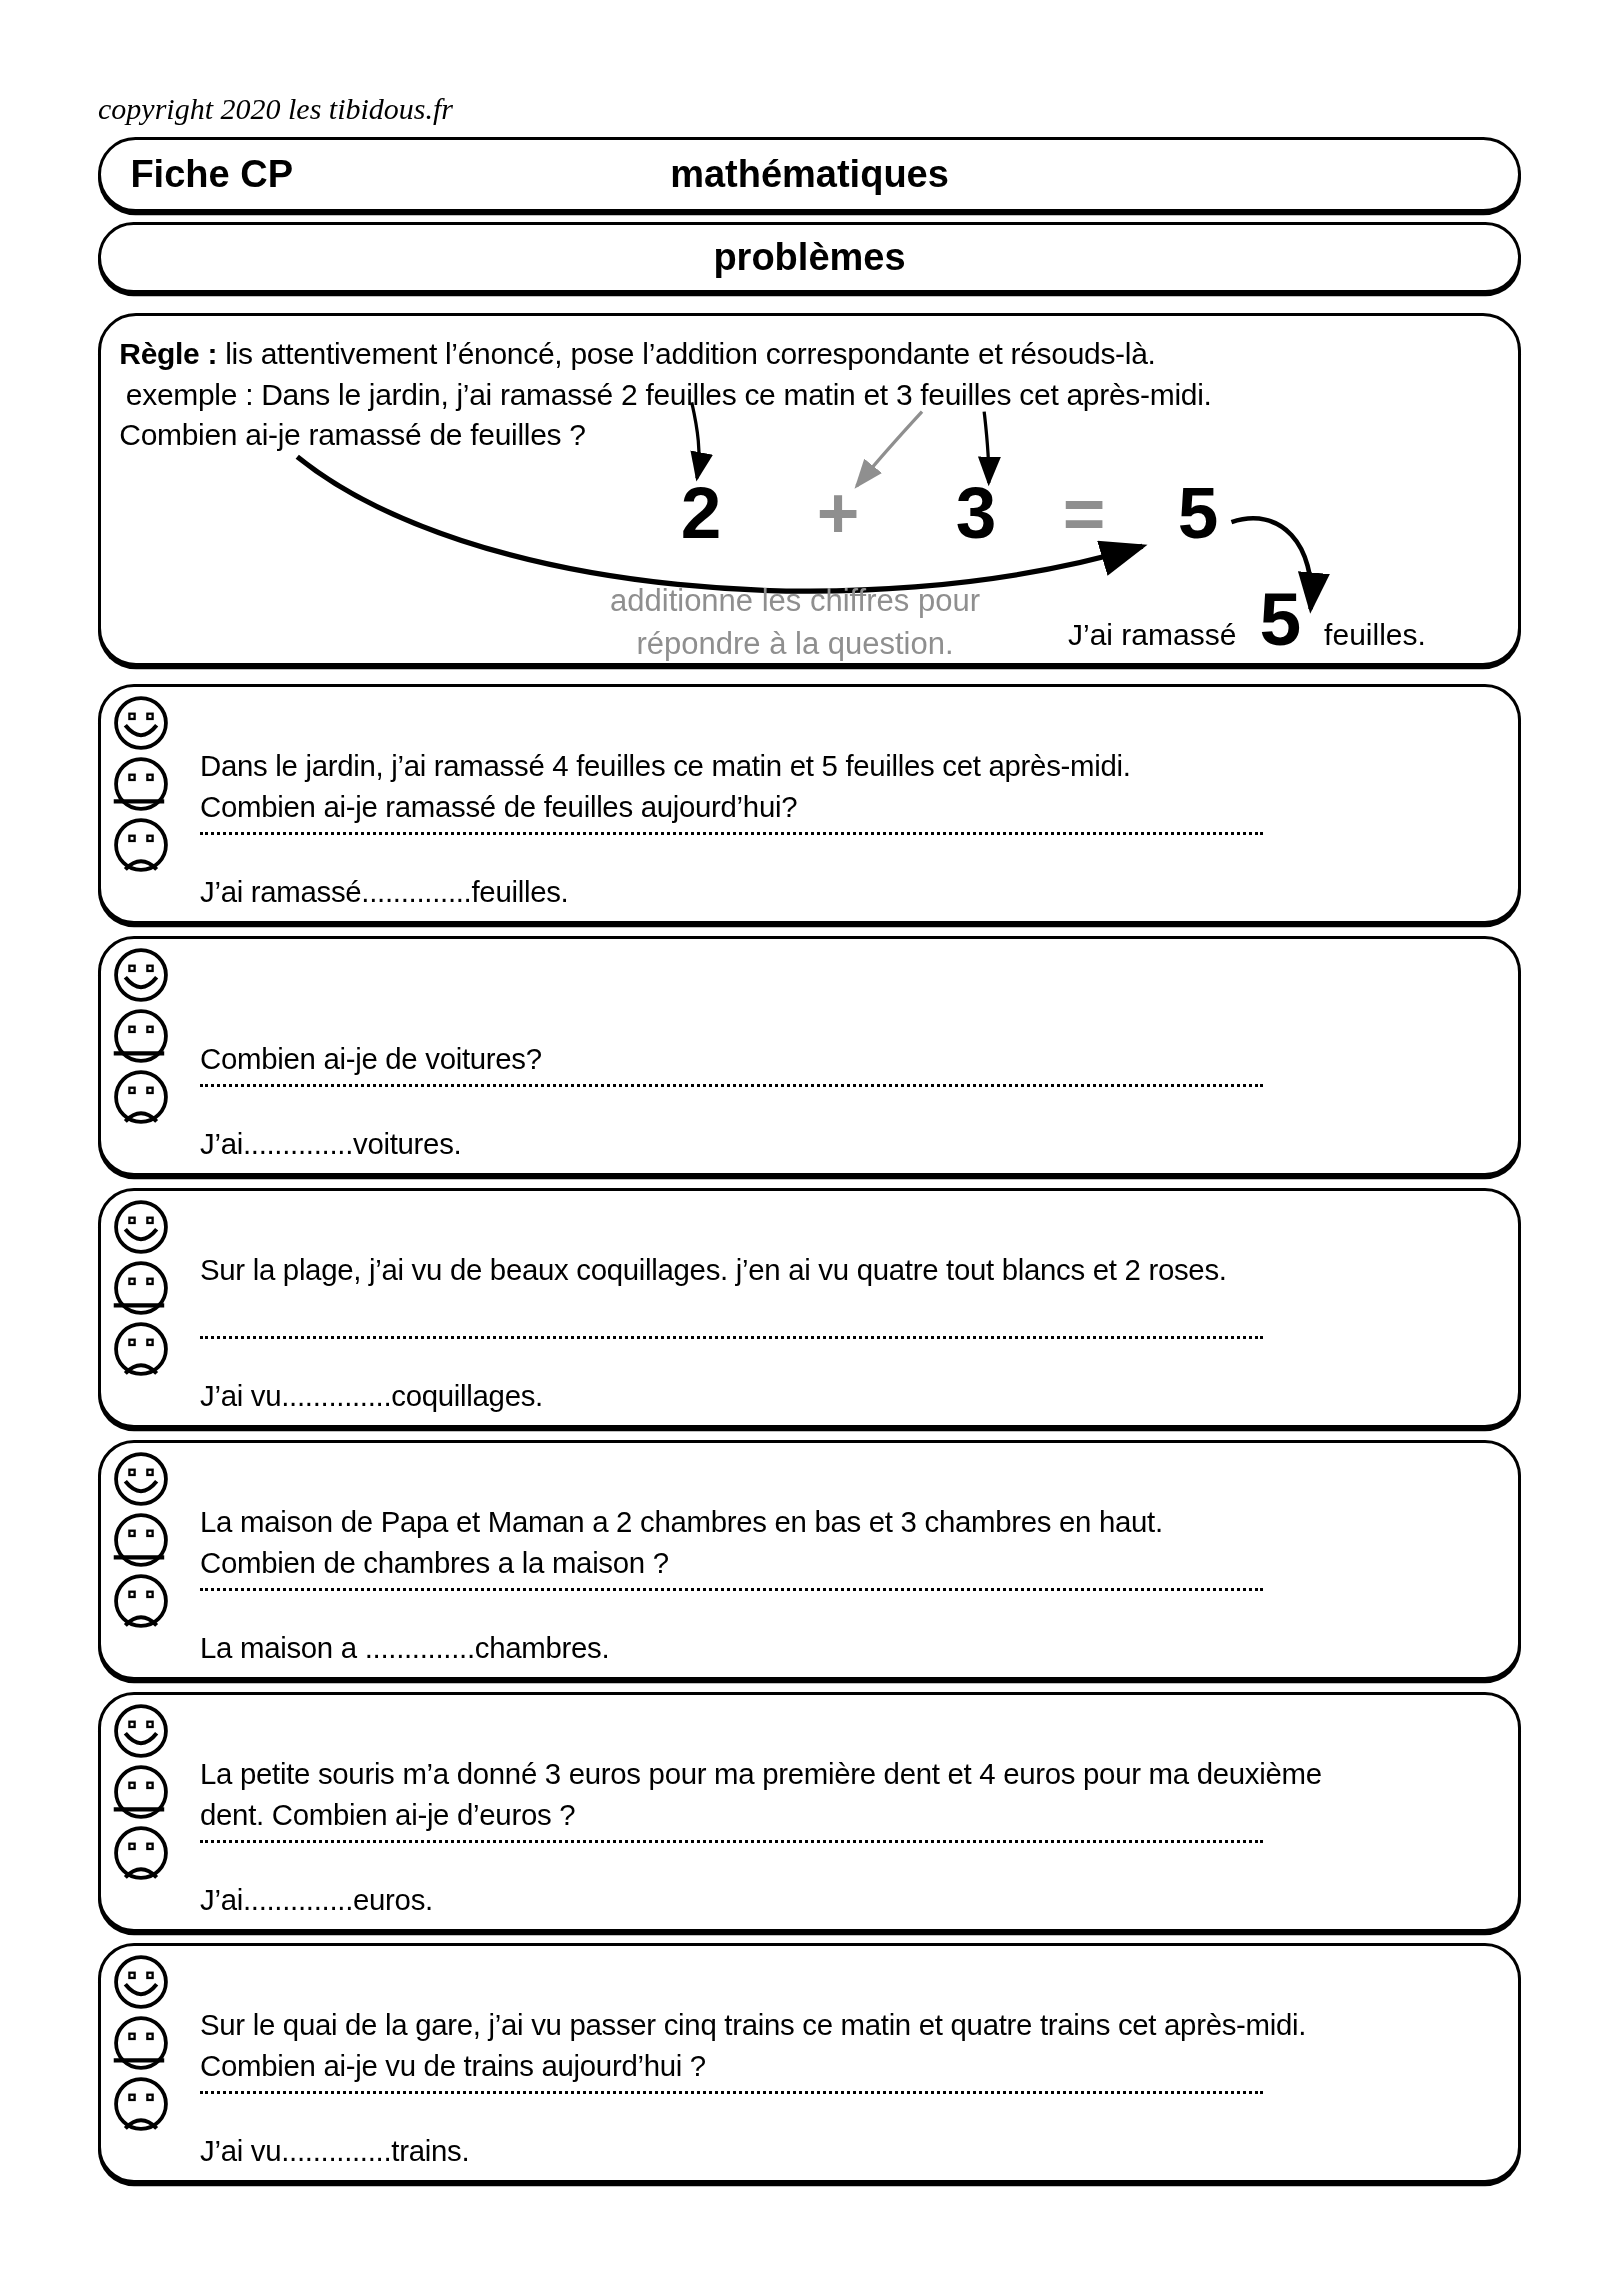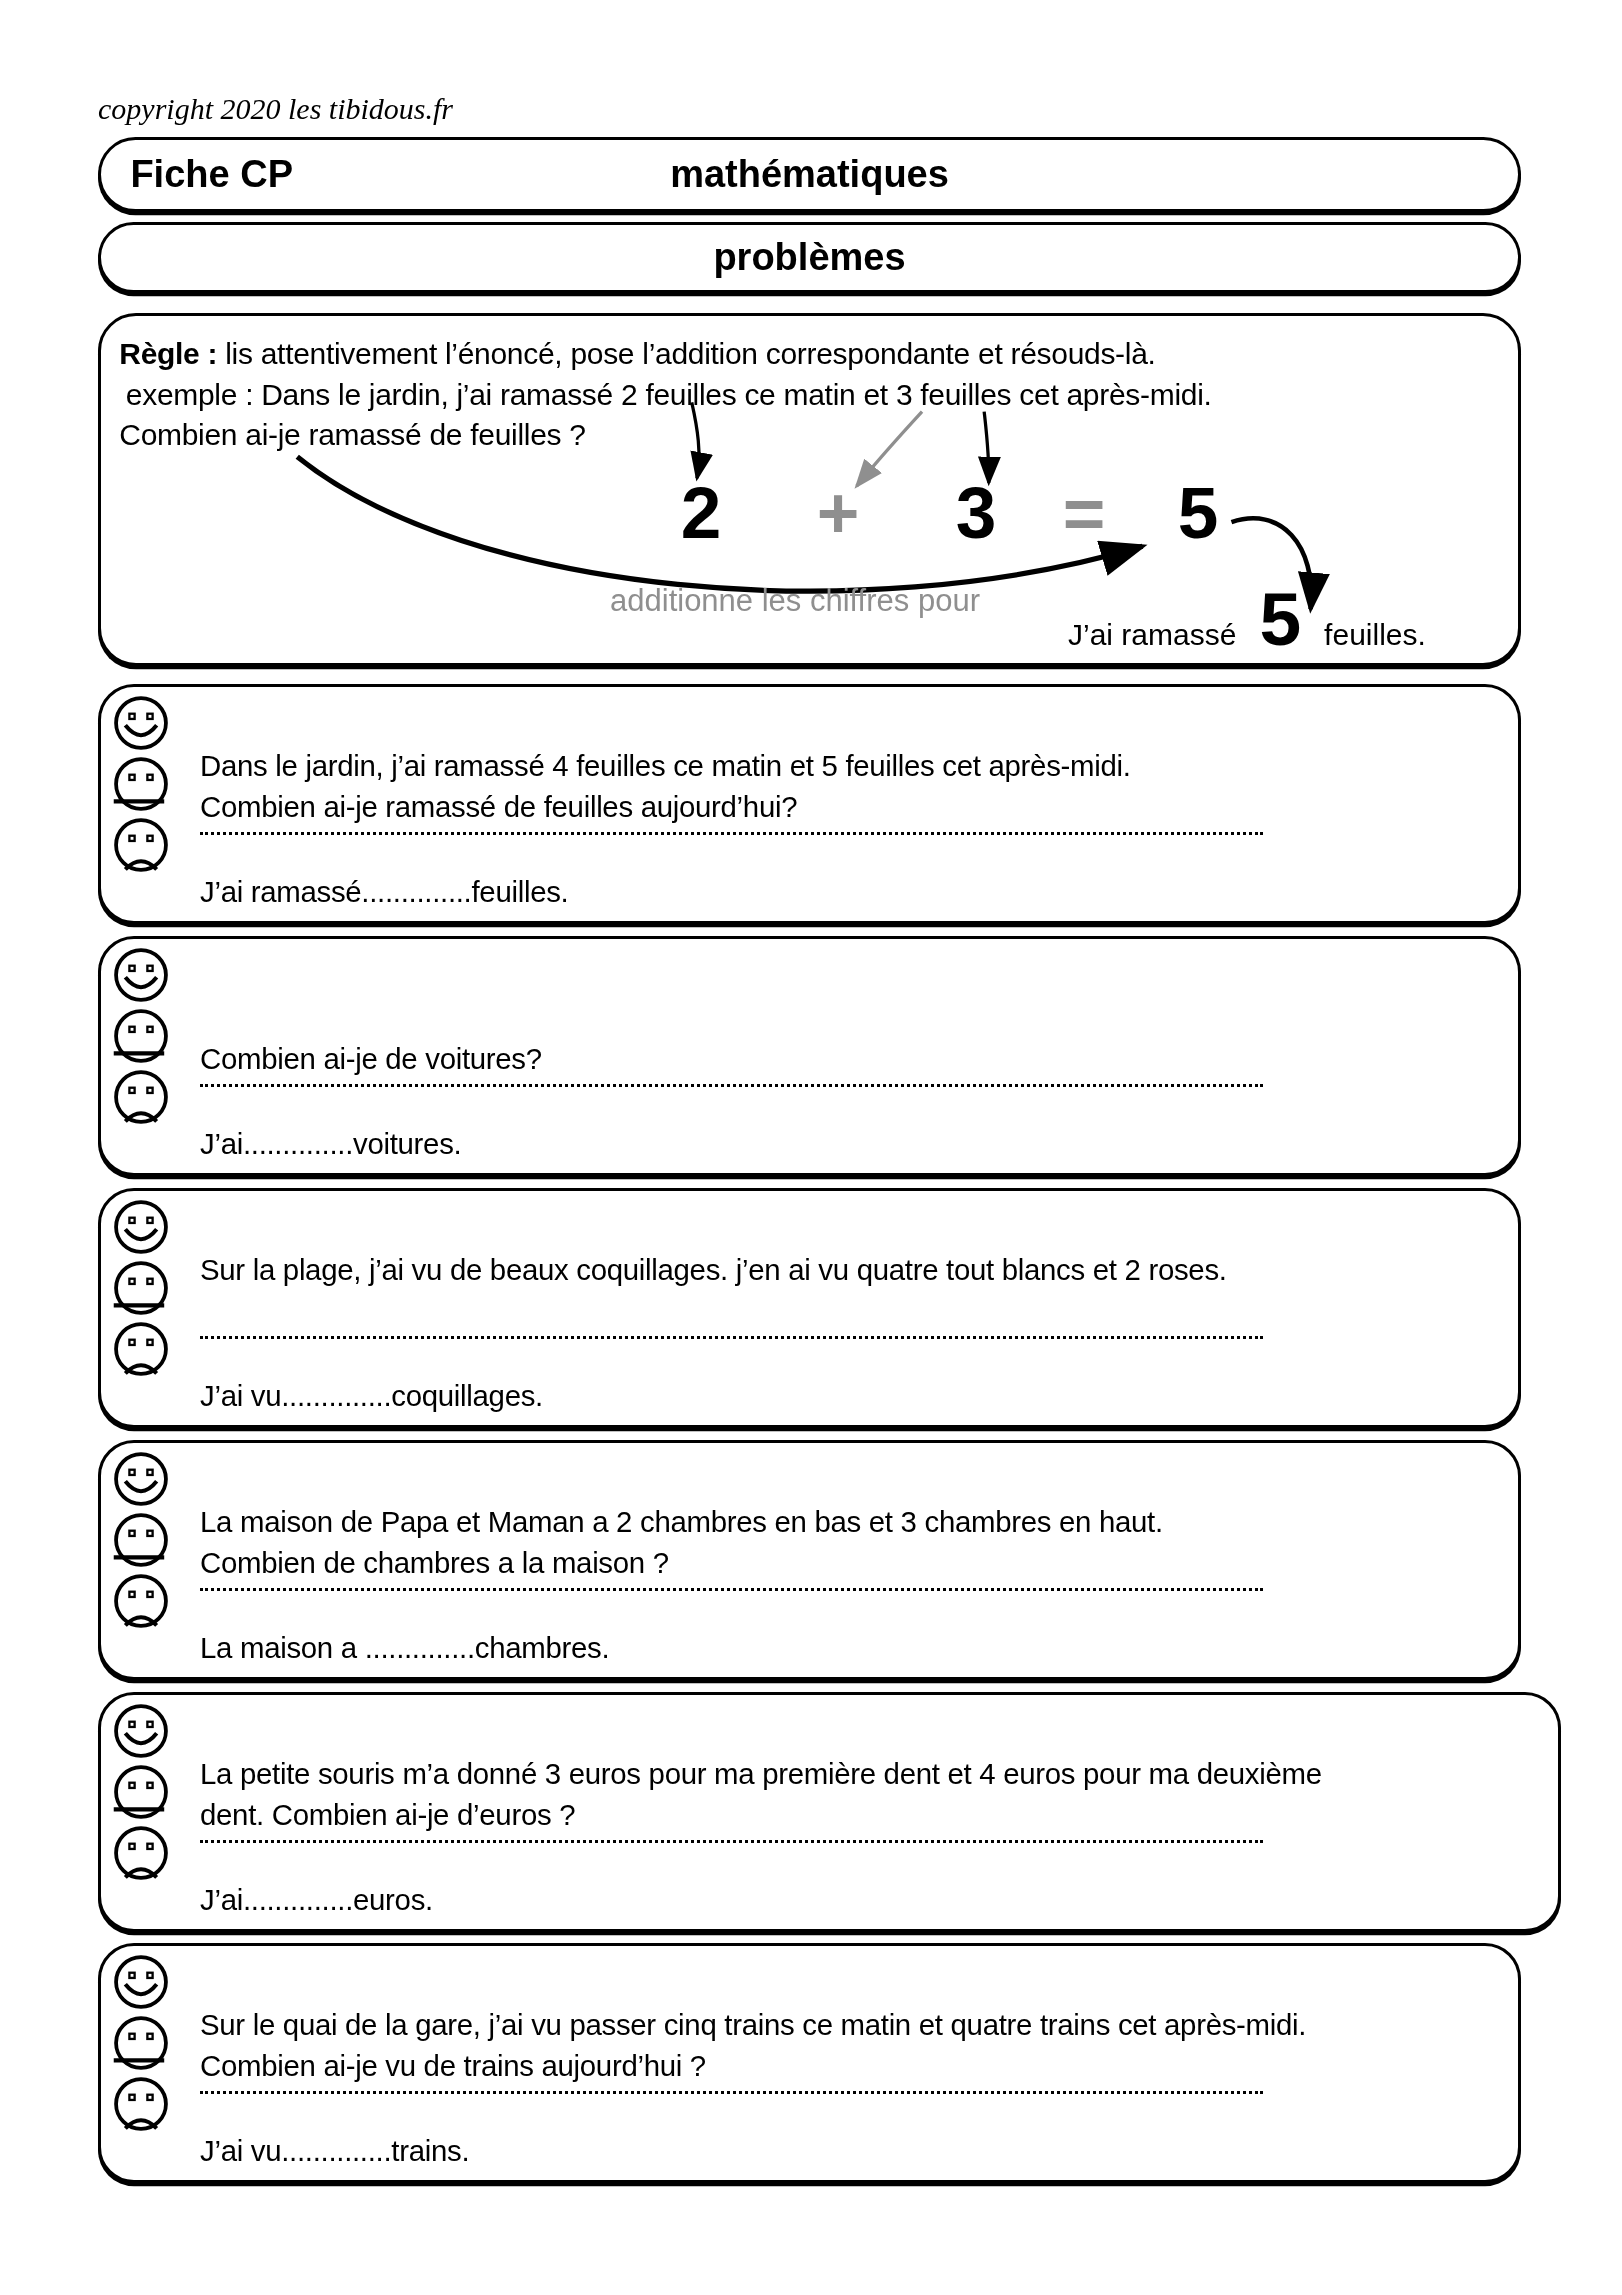--- a/index.html
+++ b/index.html
@@ -85,20 +85,21 @@
       </defs>
       <path d="M 903,132 C 912,172 918,210 911,248" fill="none" stroke="#000" stroke-width="5" marker-end="url(#ah-black)"></path>
       <path d="M 1255,146 C 1220,184 1186,222 1155,260" fill="none" stroke="#8f8f8f" stroke-width="5" marker-end="url(#ah-gray)"></path>
       <path d="M 1350,146 C 1354,182 1358,215 1357,255" fill="none" stroke="#000" stroke-width="5" marker-end="url(#ah-black)"></path>
       <path d="M 300,215 C 560,425 1160,480 1592,352" fill="none" stroke="#000" stroke-width="8" marker-end="url(#ah-black)"></path>
       <path d="M 1728,315 C 1802,290 1858,348 1849,448" fill="none" stroke="#000" stroke-width="7" marker-end="url(#ah-black)"></path>
     </svg>
 
     <div class="caption">
       <div>additionne les chiffres pour</div>
+      <div>répondre à la question.</div>
     </div>
 
     <div class="example-answer">
       <span class="txt">J’ai ramassé</span><span class="num">5</span><span class="txt">feuilles.</span>
     </div>
   </div>
 
   <div id="problems-container">
   <div class="problem" style="top: 684px;">
     <div class="faces">
@@ -223,21 +224,21 @@
         <rect x="13" y="-14" width="5" height="5" fill="#fff"></rect>
         <path d="M -27 42 Q 0 14 27 42" fill="none" stroke="#000" stroke-width="7"></path>
       </svg>
     </div>
     <div class="prob-line pl1">La maison de Papa et Maman a 2 chambres en bas et 3 chambres en haut.</div>
     <div class="prob-line pl2">Combien de chambres a la maison ?</div>
     <div class="dotline"></div>
     <div class="prob-answer">La maison a ..............chambres.</div>
   </div>
 
-  <div class="problem" style="top: 1692px; padding-left: 40px;">
+  <div class="problem" style="top: 1692px;">
     <div class="faces">
       <svg class="face" width="58" height="58" viewBox="-50 -50 100 100">
         <circle cx="0" cy="0" r="43" fill="none" stroke="#000" stroke-width="6.5"></circle>
         <rect x="-22" y="-18" width="13" height="13" fill="#000"></rect>
         <rect x="-18" y="-14" width="5" height="5" fill="#fff"></rect>
         <rect x="9" y="-18" width="13" height="13" fill="#000"></rect>
         <rect x="13" y="-14" width="5" height="5" fill="#fff"></rect>
         <path d="M -27 4 Q 0 38 27 4" fill="none" stroke="#000" stroke-width="7"></path>
       </svg>
       <svg class="face" width="58" height="58" viewBox="-50 -50 100 100">

